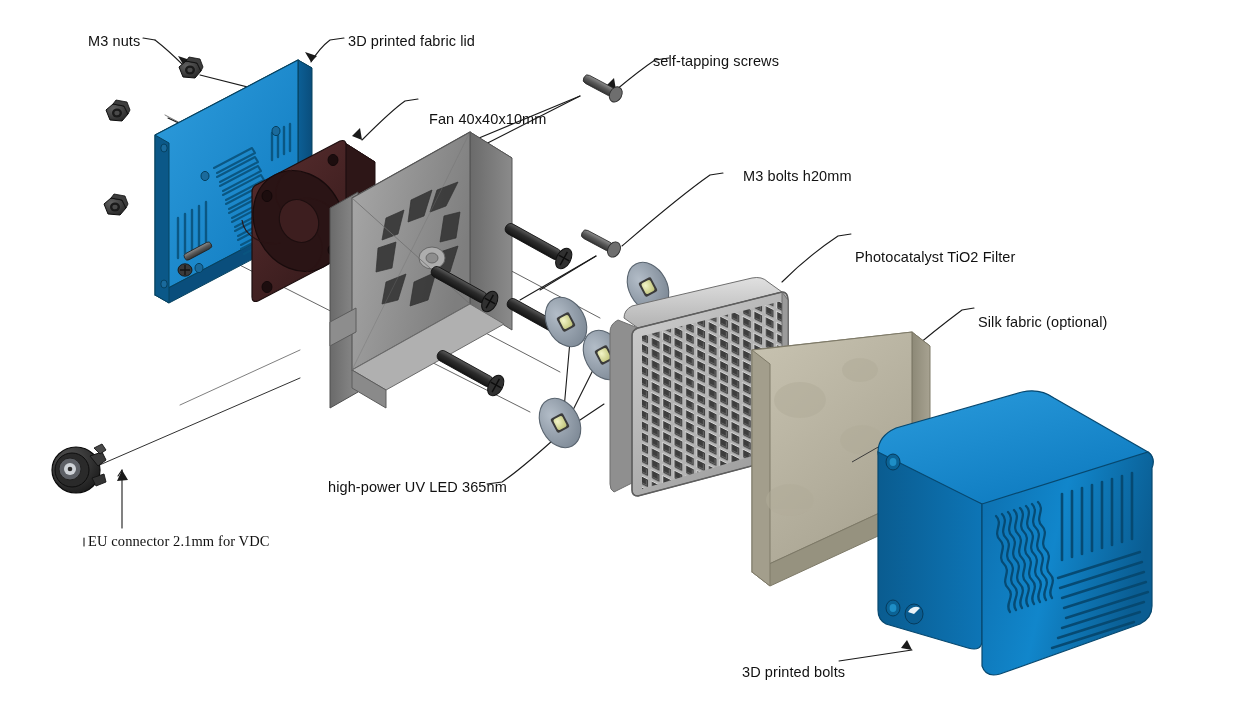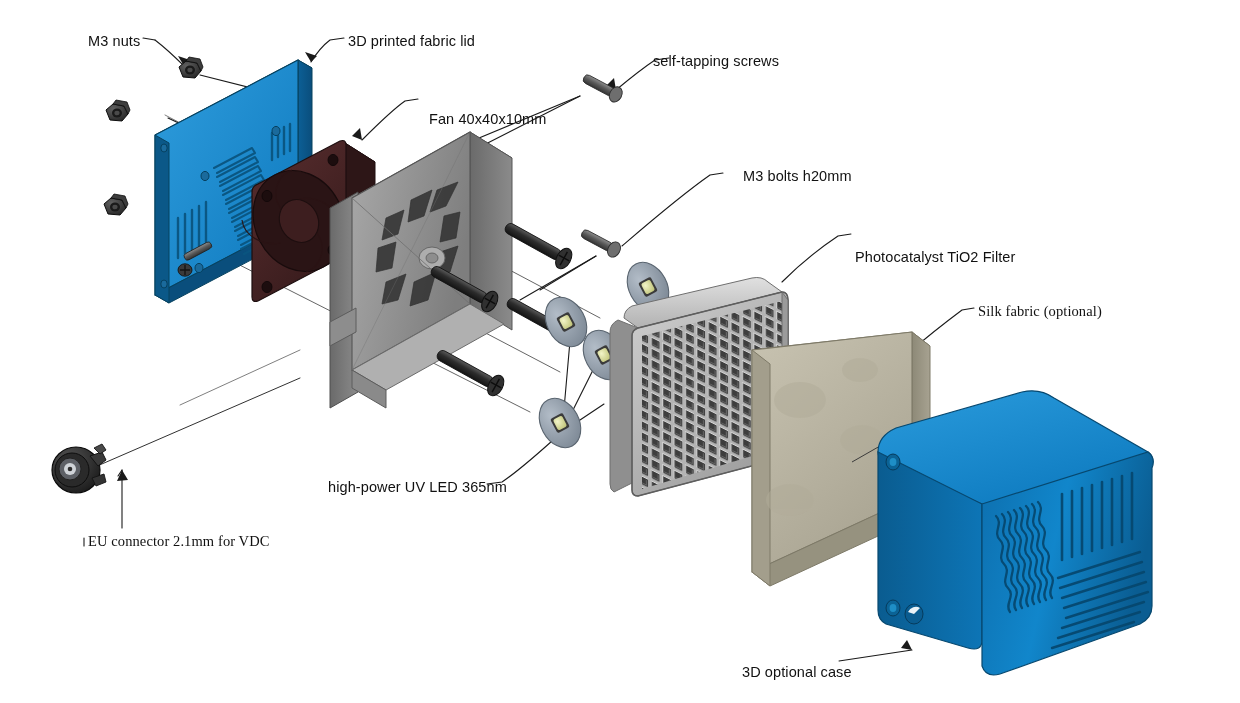--- a/index.html
+++ b/index.html
@@ -474,18 +474,18 @@
     </g>
   </g>
 </svg>
 
 <div class="lbl" style="left:88px;top:34px;">M3 nuts</div>
 <div class="lbl" style="left:348px;top:34px;">3D printed fabric lid</div>
 <div class="lbl" style="left:653px;top:54px;">self-tapping screws</div>
 <div class="lbl" style="left:421px;top:112px;margin-left:8px;">Fan 40x40x10mm</div>
 <div class="lbl" style="left:727px;top:169px;margin-left:16px;">M3 bolts h20mm</div>
 <div class="lbl" style="left:855px;top:230px;margin-top:20px;">Photocatalyst TiO2 Filter</div>
-<div class="lbl" style="left:978px;top:304px;font-family:Liberation Serif, serif;">Silk fabric (optional)</div>
+<div class="lbl" style="left:978px;top:315px;">Silk fabric (optional)</div>
 <div class="lbl" style="left:328px;top:480px;">high-power UV LED 365nm</div>
 <div class="lbl" style="left:88px;top:534px;font-family:Liberation Serif, serif;">EU connector 2.1mm for VDC</div>
-<div class="lbl" style="left:742px;top:665px;">3D optional case</div>
+<div class="lbl" style="left:742px;top:665px;">3D printed bolts</div>
 
 </div>
 
 </body></html>

